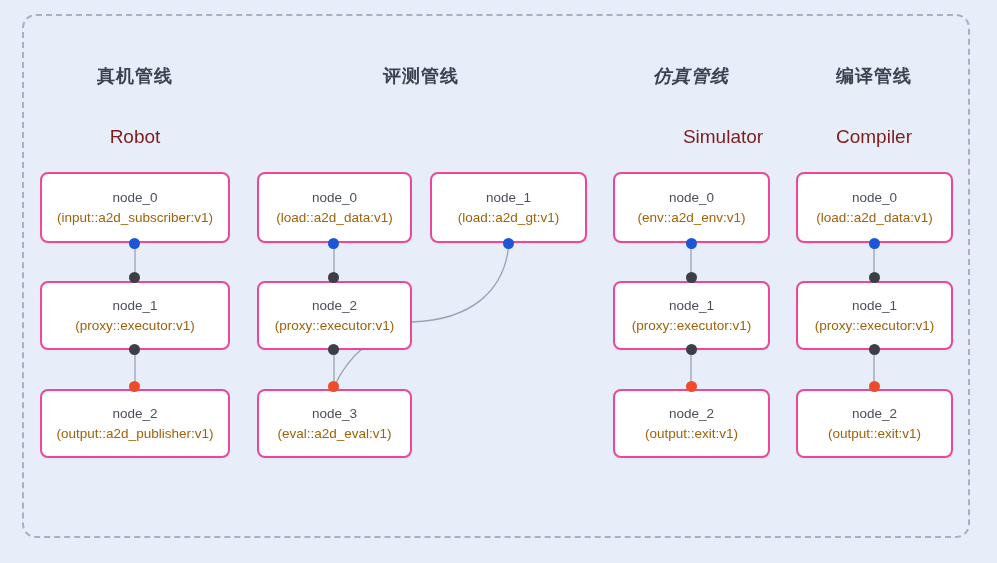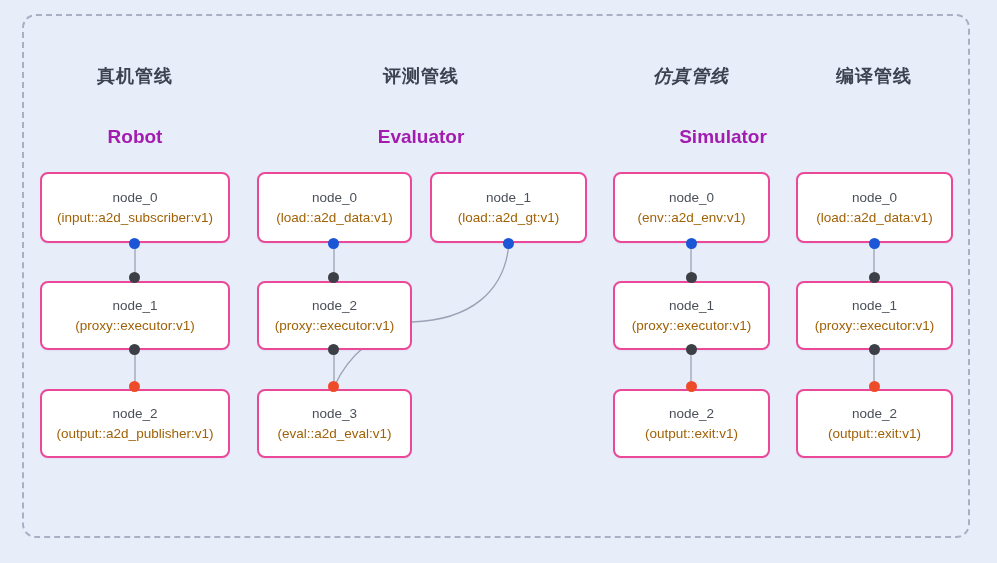--- a/index.html
+++ b/index.html
@@ -44,23 +44,22 @@
     font-size: 18px;
     font-weight: bold;
     color: #3b4250;
     letter-spacing: 1px;
     white-space: nowrap;
   }
   .col-title-en {
     position: absolute;
     text-align: center;
     font-size: 19px;
-    color: #a21caf;
-    white-space: nowrap;
-    font-weight: bold;
+    color: #7f1d1d;
+    white-space: nowrap;
   }
   .node-box {
     position: absolute;
     box-sizing: border-box;
     background: #ffffff;
     border: 2px solid #ec4899;
     border-radius: 8px;
     box-shadow: 0 1px 2px rgba(60, 70, 100, 0.06);
     display: flex;
     flex-direction: column;
@@ -114,26 +113,26 @@
 
       <line x1="874" y1="243" x2="874" y2="278"></line>
       <line x1="874" y1="349" x2="874" y2="386"></line>
     </g>
   </svg>
 
   <div class="col-title-cn" style="left:40px;  top:64px;  width:190px;">真机管线</div>
   <div class="col-title-en" style="left:40px;  top:126px; width:190px;">Robot</div>
 
   <div class="col-title-cn" style="left:326px; top:64px;  width:190px;">评测管线</div>
-  <div class="col-title-en" style="left:326px; top:126px; width:190px;">Evaluator</div>
 
   <div class="col-title-cn" style="left:596px; top:64px;  width:190px;font-style:italic;">仿真管线</div>
   <div class="col-title-en" style="left:628px; top:126px; width:190px;">Simulator</div>
 
   <div class="col-title-cn" style="left:779px; top:64px;  width:190px;">编译管线</div>
+  <div class="col-title-en" style="left:779px; top:126px; width:190px;">Compiler</div>
 
   <div class="node-box" style="left:40px; top:172px; width:190px; height:71px;">
     <div class="node-title">node_0</div>
     <div class="node-sub">(input::a2d_subscriber:v1)</div>
   </div>
   <div class="port port-blue" style="left:129px; top:238px;"></div>
 
   <div class="node-box" style="left:40px; top:281px; width:190px; height:69px;">
     <div class="node-title">node_1</div>
     <div class="node-sub">(proxy::executor:v1)</div>

